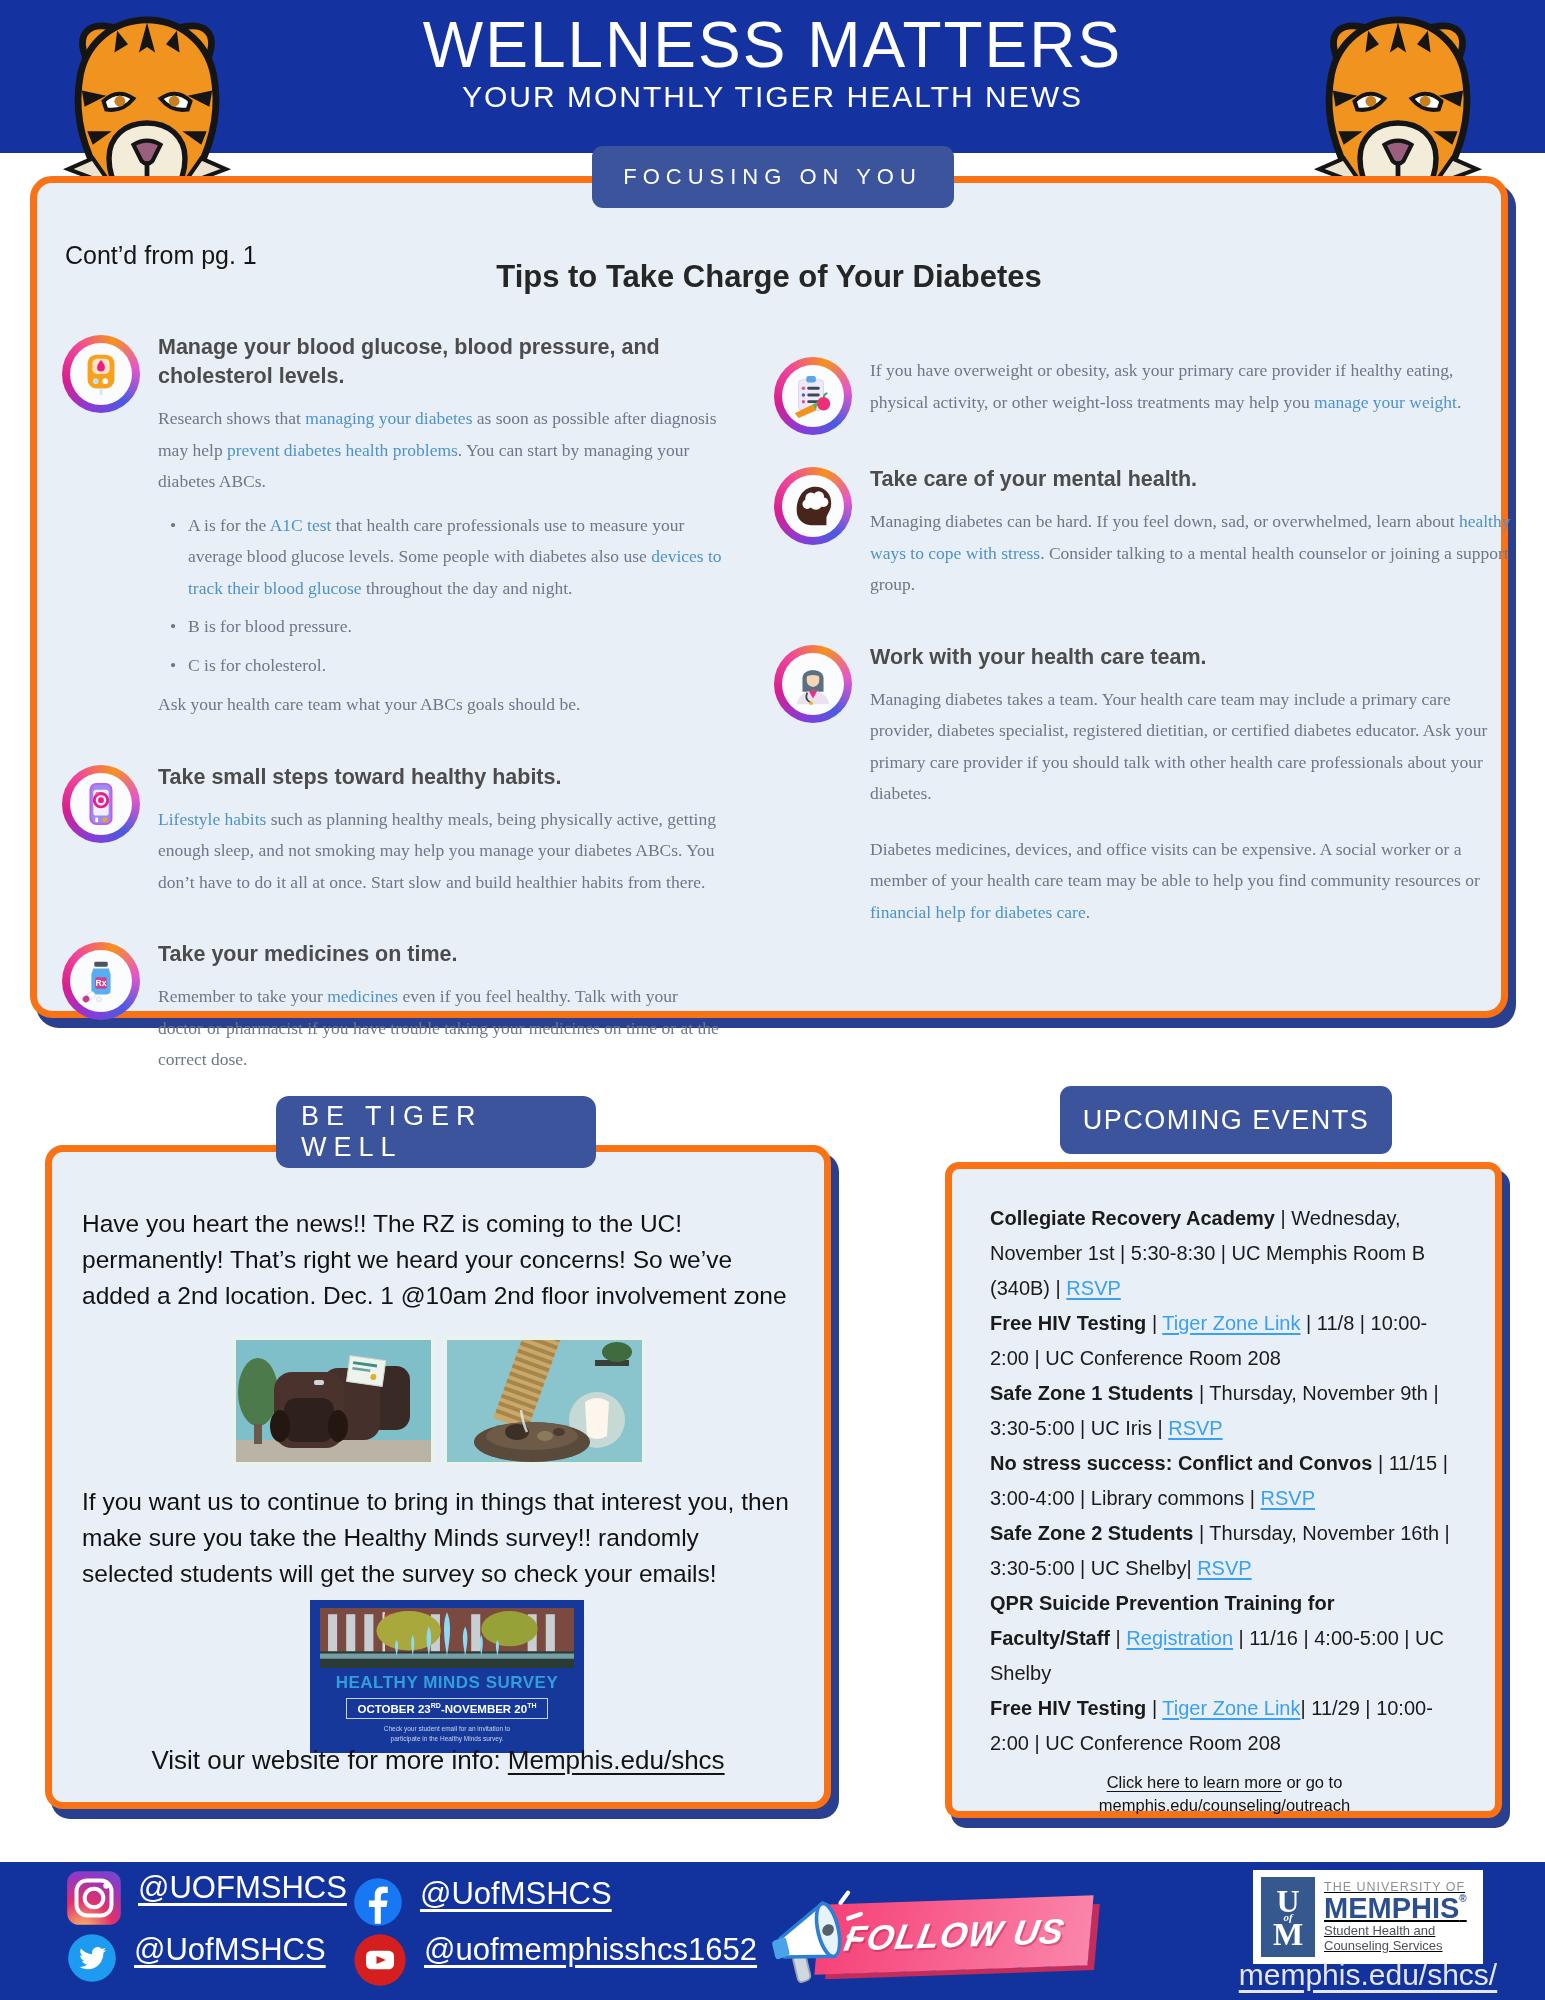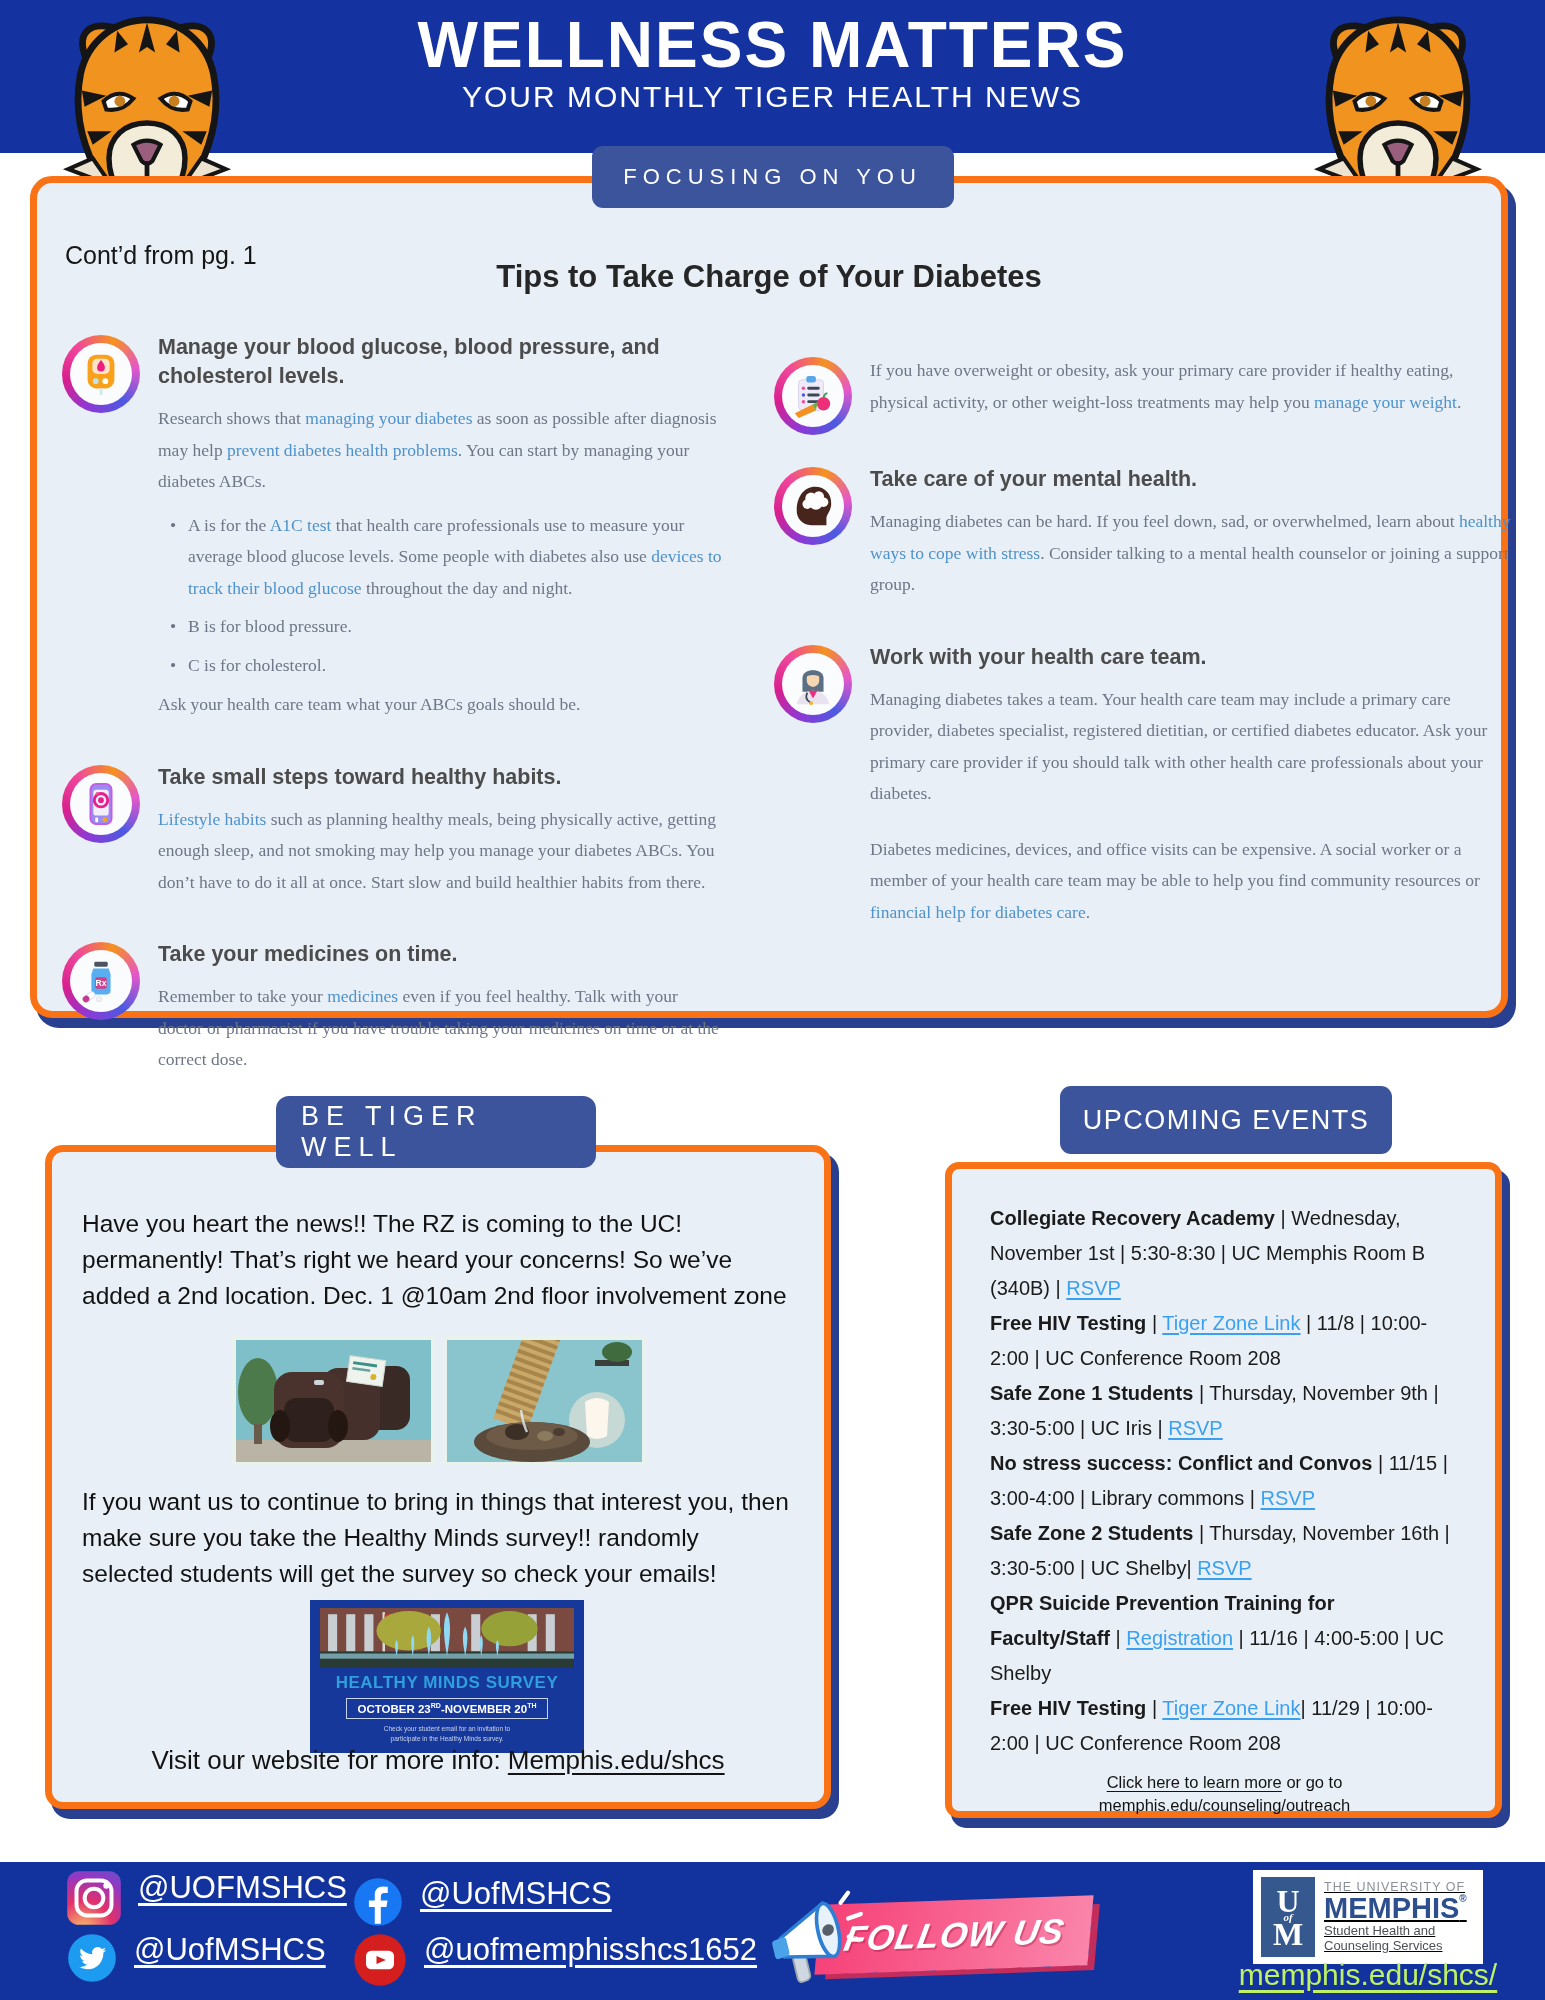--- a/index.html
+++ b/index.html
@@ -3,21 +3,21 @@
 <meta charset="utf-8">
 <title>Wellness Matters Newsletter</title>
 <style>
   *{box-sizing:border-box;margin:0;padding:0}
   body{background:#ffffff;font-family:"Liberation Sans","DejaVu Sans",sans-serif;}
   .page{position:relative;width:1545px;height:2000px;background:#fff;overflow:hidden;margin:0 auto;}
 
   
   .band{position:absolute;left:0;top:0;width:100%;height:153px;background:#1533a0;}
   .header-text{position:absolute;top:12px;left:0;width:100%;text-align:center;color:#fff;z-index:2;}
-  .header-title{font-size:64px;font-weight:700;letter-spacing:2px;line-height:1.05;}
+  .header-title{font-size:64px;font-weight:400;letter-spacing:2px;line-height:1.05;}
   .header-sub{font-size:30px;font-weight:400;letter-spacing:2px;margin-top:1px;}
   .tiger{position:absolute;top:6px;width:190px;height:272px;z-index:3;}
   .tiger.t-left{left:52px}
   .tiger.t-right{right:52px}
   .tiger svg{width:100%;height:100%}
 
   
   .badge{background:#3c549b;color:#fff;display:flex;align-items:center;justify-content:center;border-radius:11px;z-index:6;}
   .focus-badge{position:absolute;top:146px;left:50%;transform:translateX(-50%);width:362px;height:62px;font-size:22px;letter-spacing:6px;}
   .bt-badge{position:absolute;left:276px;top:1096px;width:320px;height:72px;font-size:27px;letter-spacing:7px;border-radius:13px;padding-left:25px;}
@@ -90,21 +90,21 @@
   .logo-card{position:absolute;left:1253px;top:8px;width:230px;height:94px;background:#fff;display:flex;align-items:center;gap:9px;padding:7px 8px;}
   .monogram{width:54px;height:80px;background:#35588f;color:#fff;font-weight:700;text-align:center;display:flex;flex-direction:column;justify-content:center;}
   .monogram .mu,.monogram .mm{font-size:32px;line-height:24px;display:block;font-family:"Liberation Serif","DejaVu Serif",serif;}
   .monogram .mof{font-size:11px;font-style:italic;line-height:9px;display:block;font-family:"Liberation Serif","DejaVu Serif",serif;}
   .logo-text{text-align:left;text-decoration:underline;}
   .lg1{font-size:12.5px;color:#8b9097;letter-spacing:1px;}
   .lg2{font-size:29px;font-weight:700;color:#2d4f8e;line-height:1.02;}
   .lg2 .reg{font-size:10px;vertical-align:top;}
   .lgsub{font-size:13px;color:#4c5158;line-height:1.15;}
   .site{position:absolute;left:1218px;top:96px;width:300px;text-align:center;}
-  .site a{color:#bef264;font-size:30px;text-decoration:underline;text-underline-offset:5px;}
+  .site a{color:#e5e5e5;font-size:30px;text-decoration:underline;text-underline-offset:5px;}
 </style>
 </head>
 <body>
 
 <div class="page">
 
   <div class="band"></div>
   <div class="header-text">
     <div class="header-title">WELLNESS MATTERS</div>
     <div class="header-sub">YOUR MONTHLY TIGER HEALTH NEWS</div>

